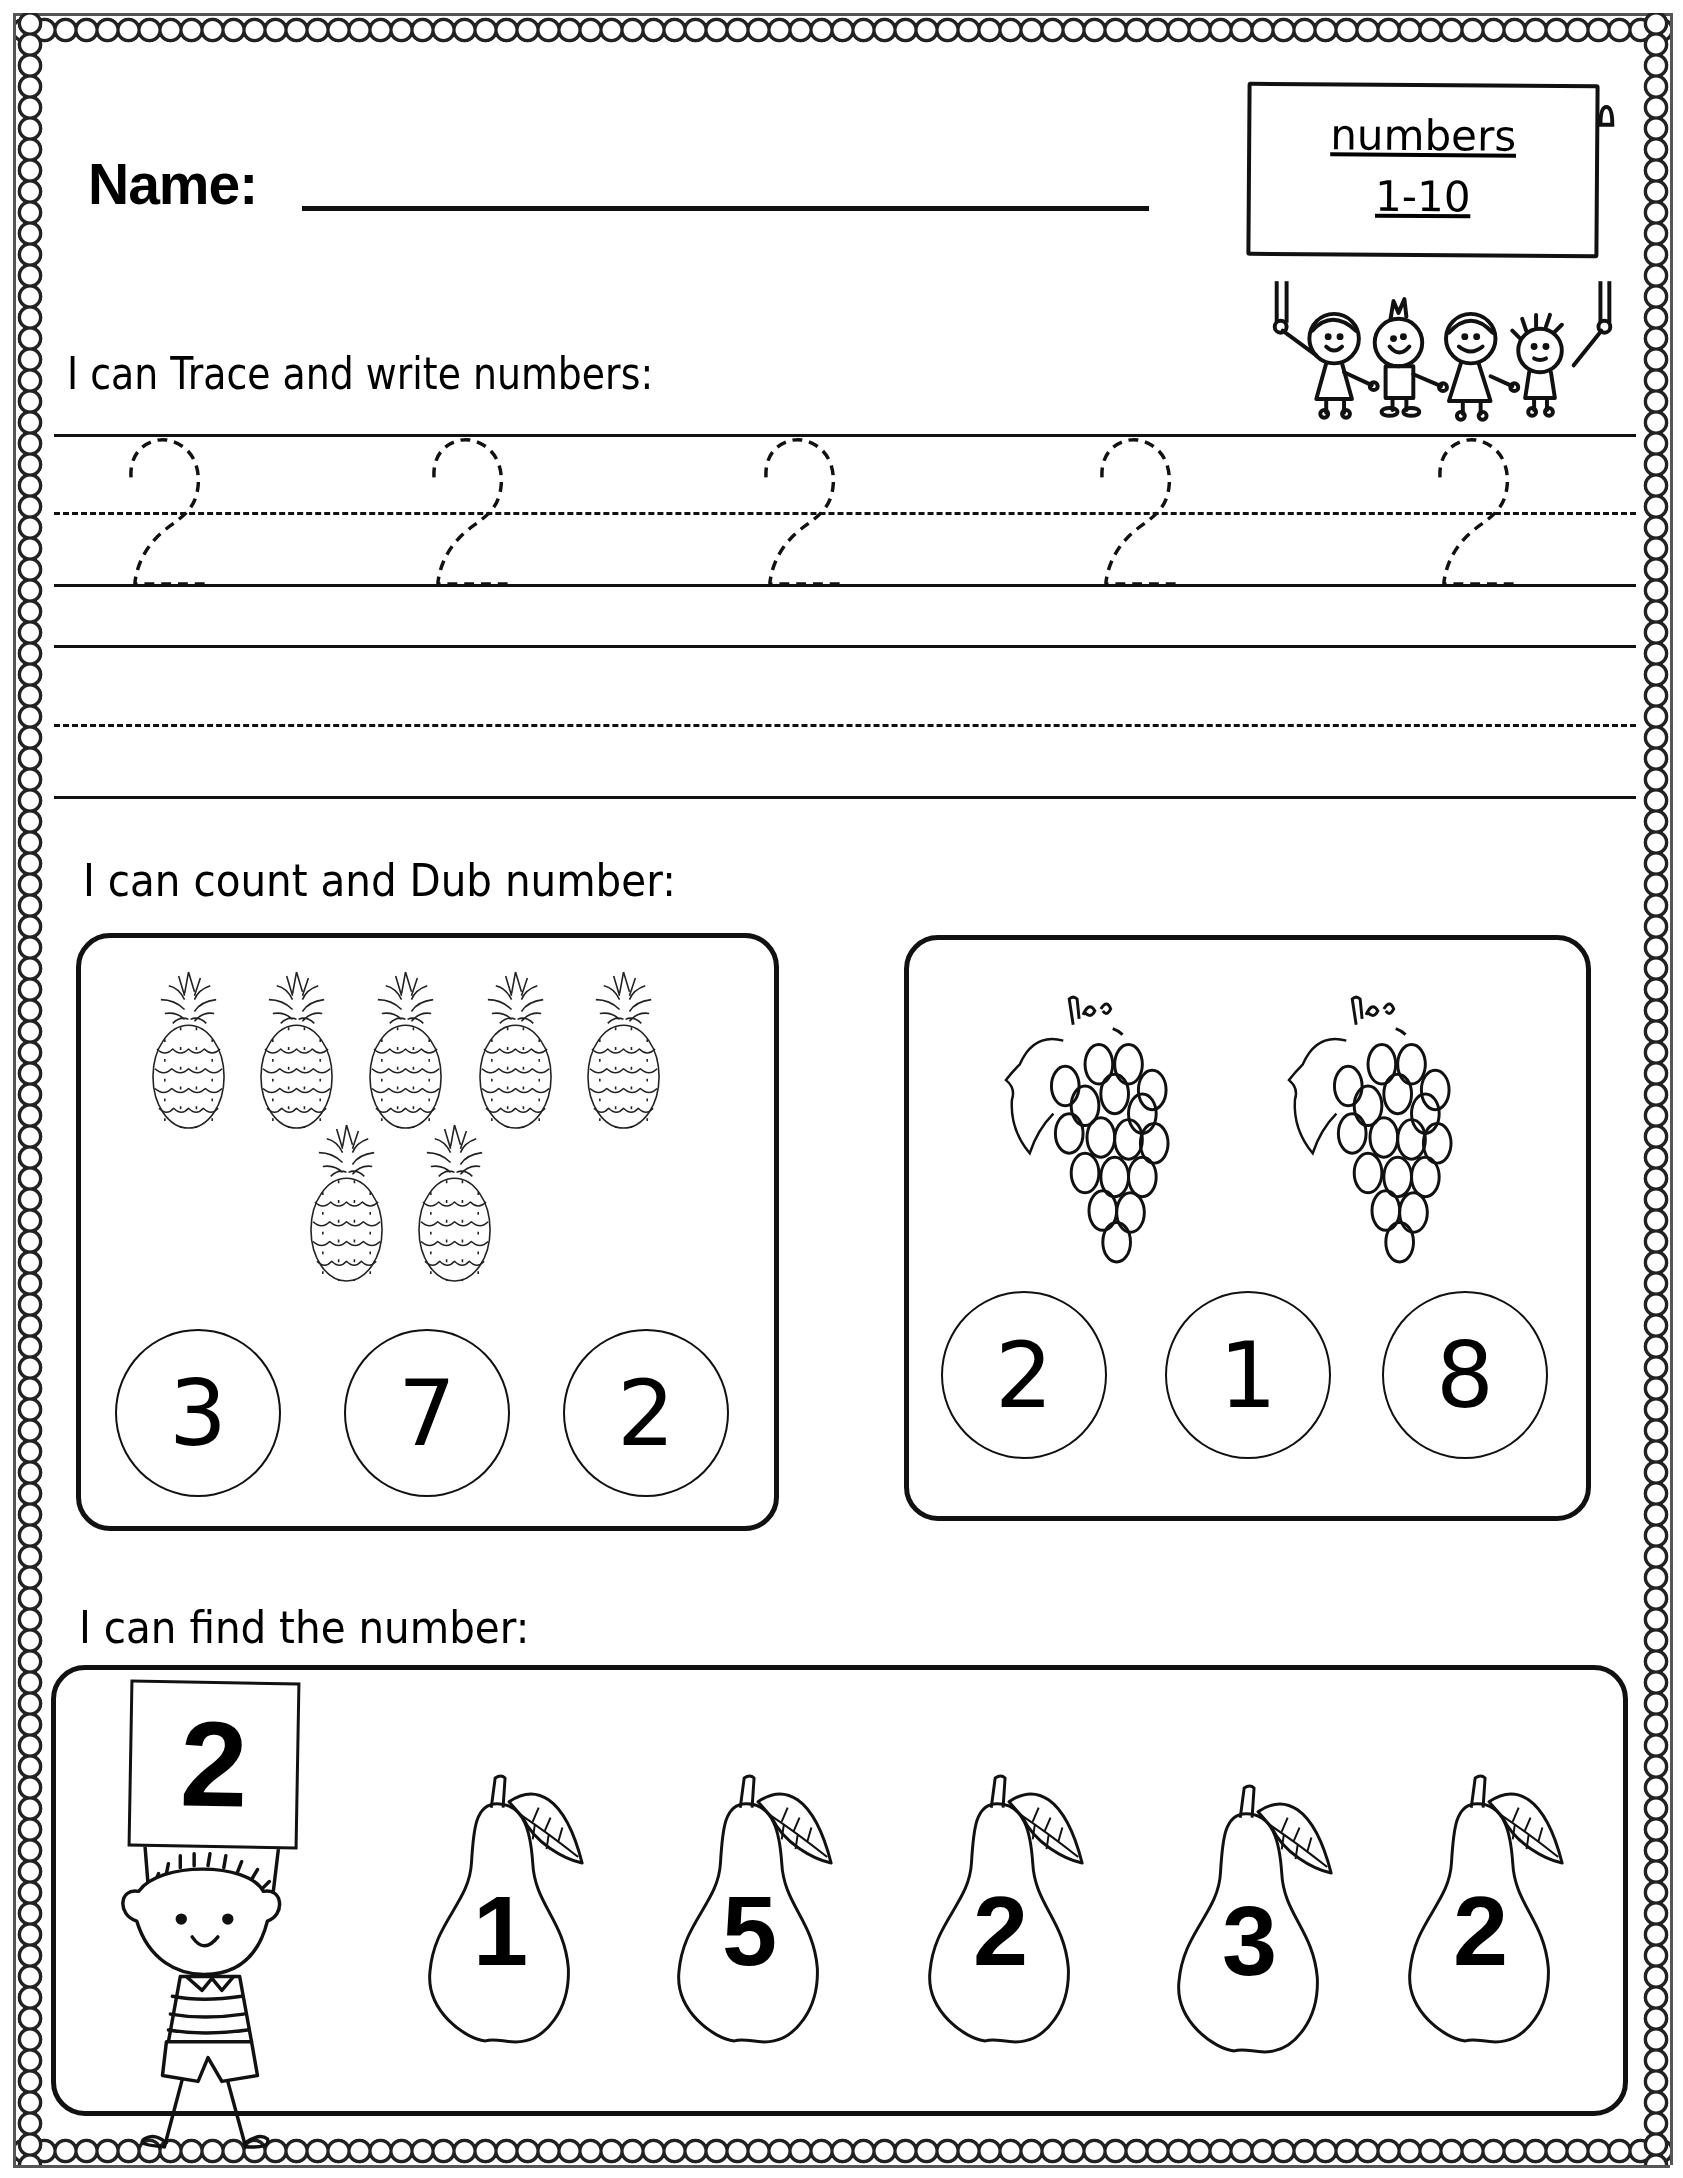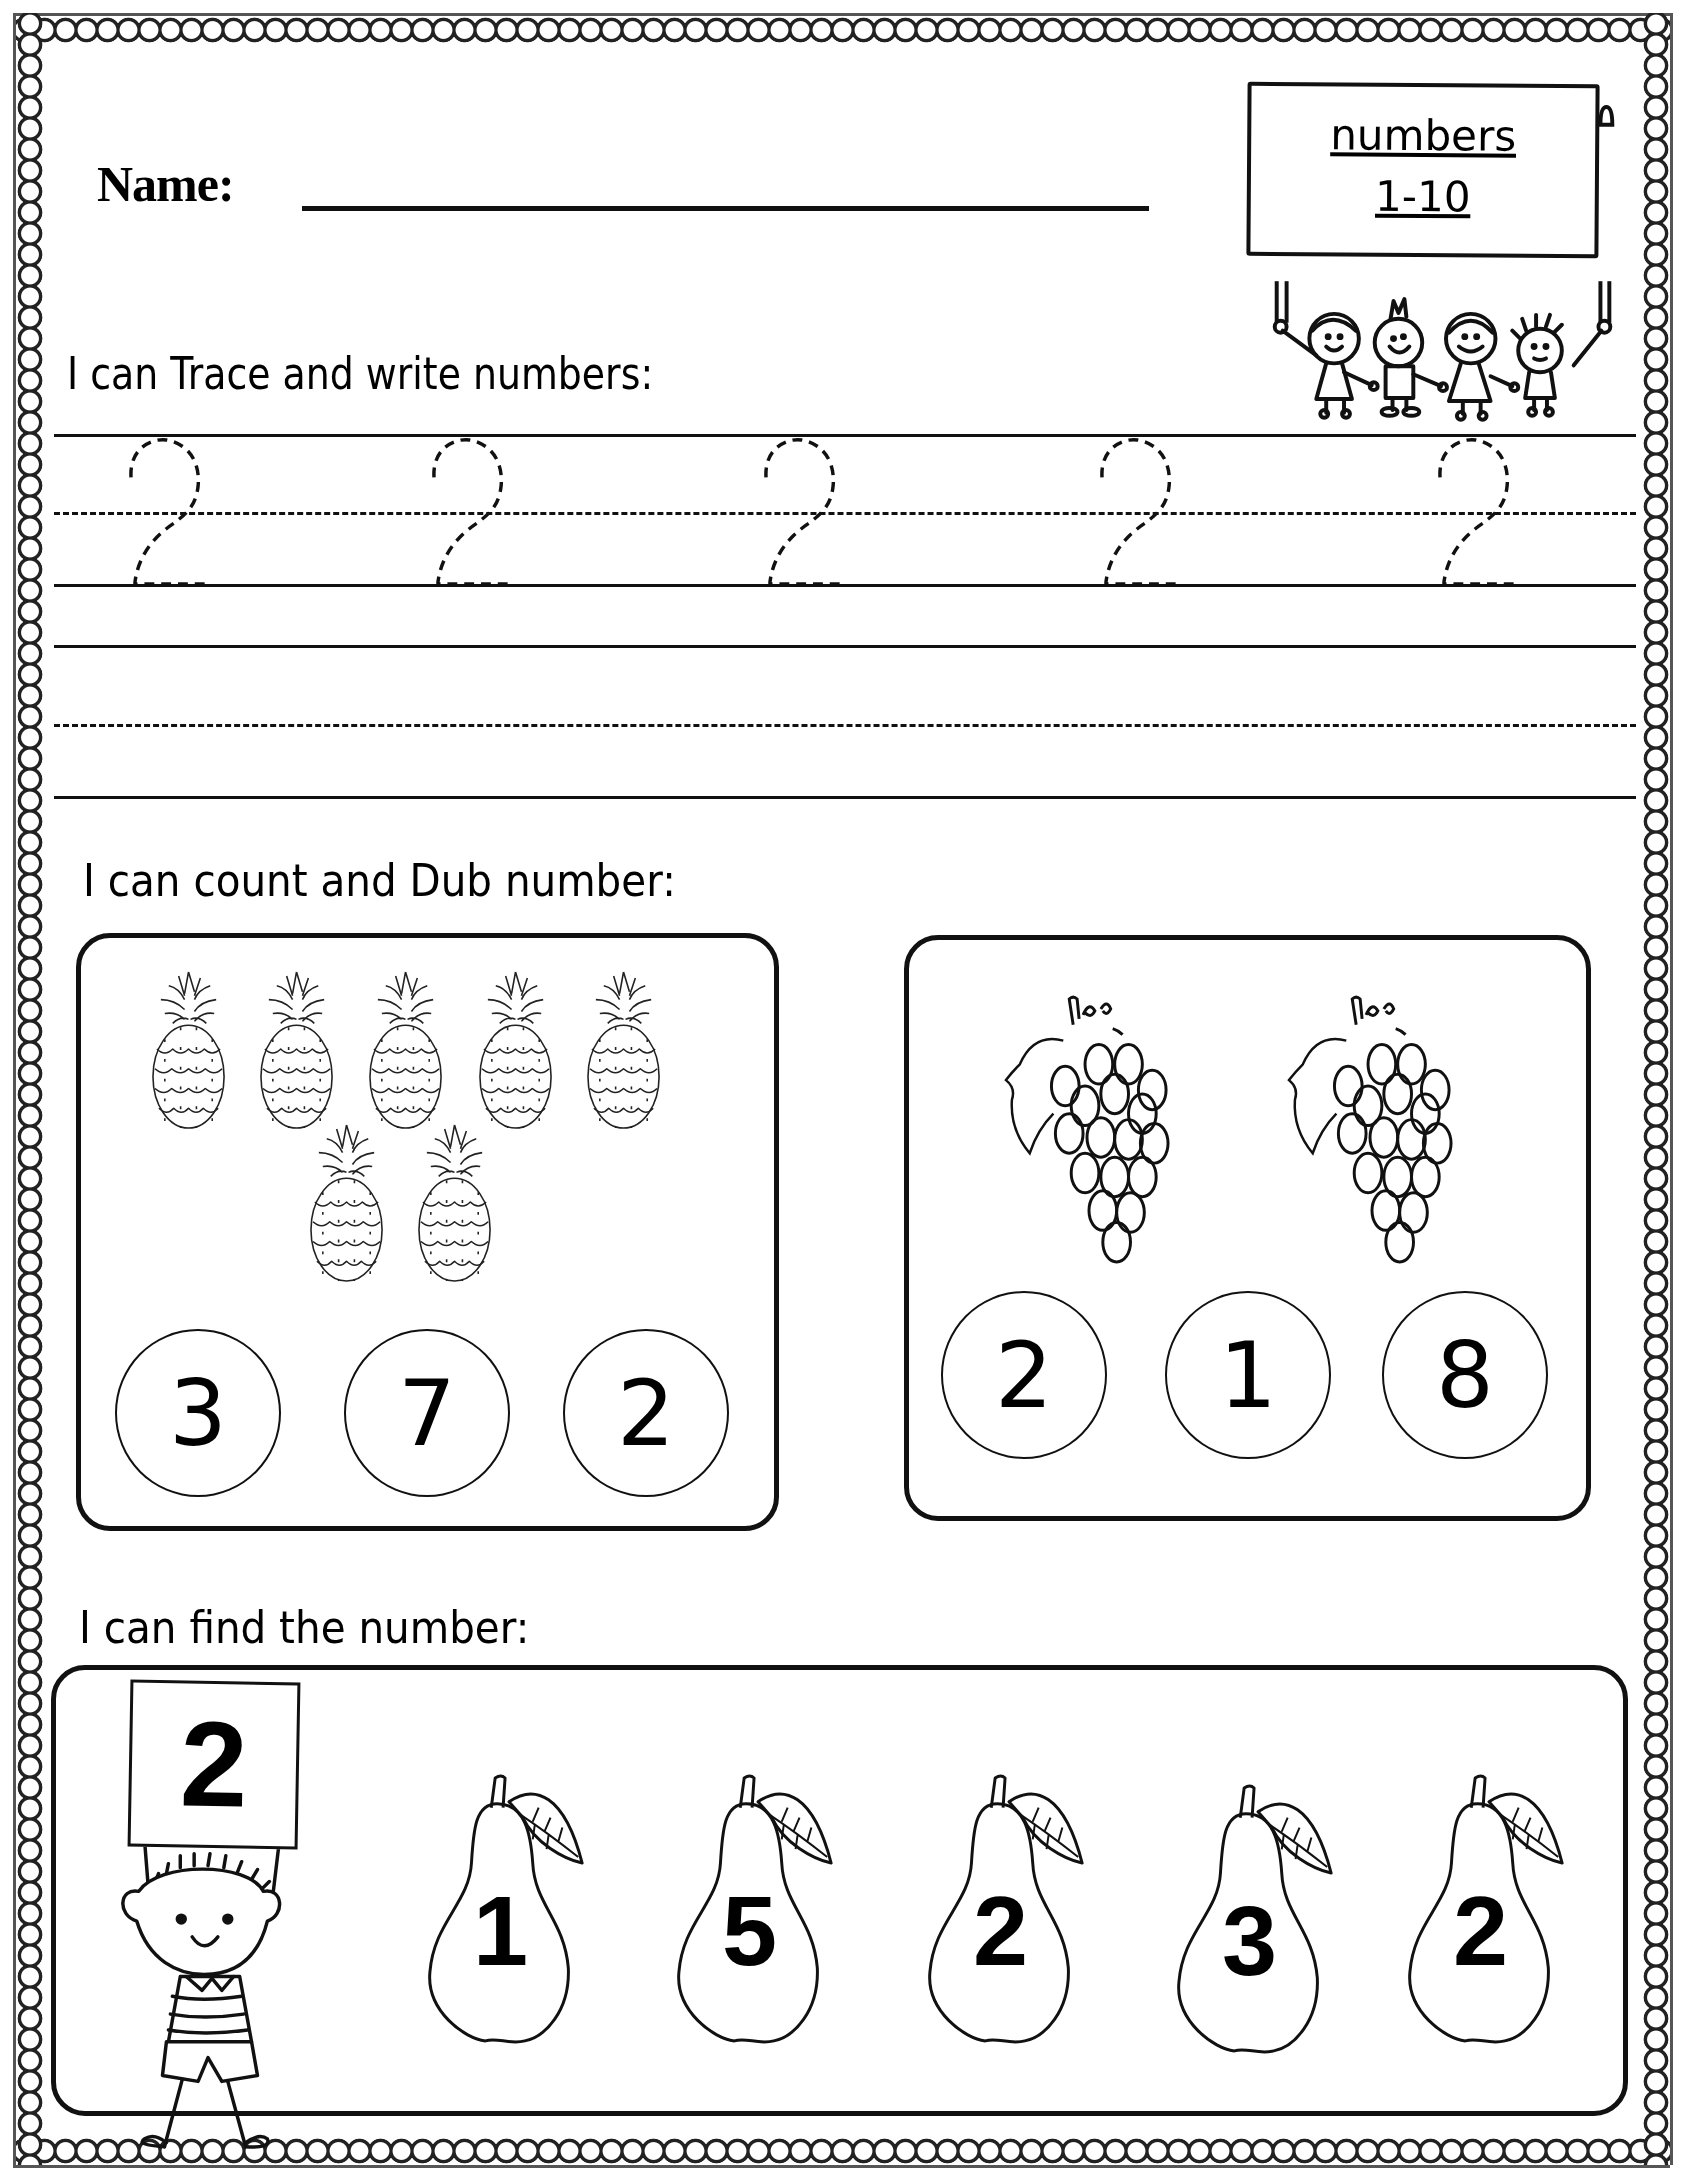--- a/index.html
+++ b/index.html
@@ -21,21 +21,21 @@
     background-image: radial-gradient(circle at 50% 50%, #fff 0 8.4px, #222 9.4px 12px, transparent 12.7px);
     background-size: 28px 21px;
     background-repeat: repeat-y;
   }
   .border-left { left: 13px; border-left: 3px solid #555; }
   .border-right { left: 1642px; border-right: 3px solid #555; }
 
   .comic { font-family: "DejaVu Sans", sans-serif; font-weight: normal; }
 
   
-  .name-label { left: 97px; top: 147px; font-family: Liberation Serif, serif; font-weight: bold; font-size: 50px; line-height: 75px; letter-spacing: -1px; }
+  .name-label { left: 88px; top: 147px; font-family: Liberation Sans, sans-serif; font-weight: bold; font-size: 57px; line-height: 75px; letter-spacing: -1px; }
   .name-line { left: 302px; top: 206px; width: 847px; height: 5px; background: #111; }
 
   .banner { left: 1259px; top: 96px; width: 352px; height: 174px; border: 4px solid #111; box-sizing: border-box; background: #fff; border-radius: 3px; transform: rotate(0.4deg); }
   .banner-text { width: 100%; text-align: center; font-size: 42px; line-height: 61px; margin-top: 18px; }
 
   .section-title { font-size: 44px; line-height: 51px; white-space: nowrap; transform-origin: left top; }
 
   .rule { position: absolute; left: 54px; width: 1582px; height: 3px; background: #111; }
   .rule.dashed { height: 0; background: none; border-top: 3px dashed #111; }
 

